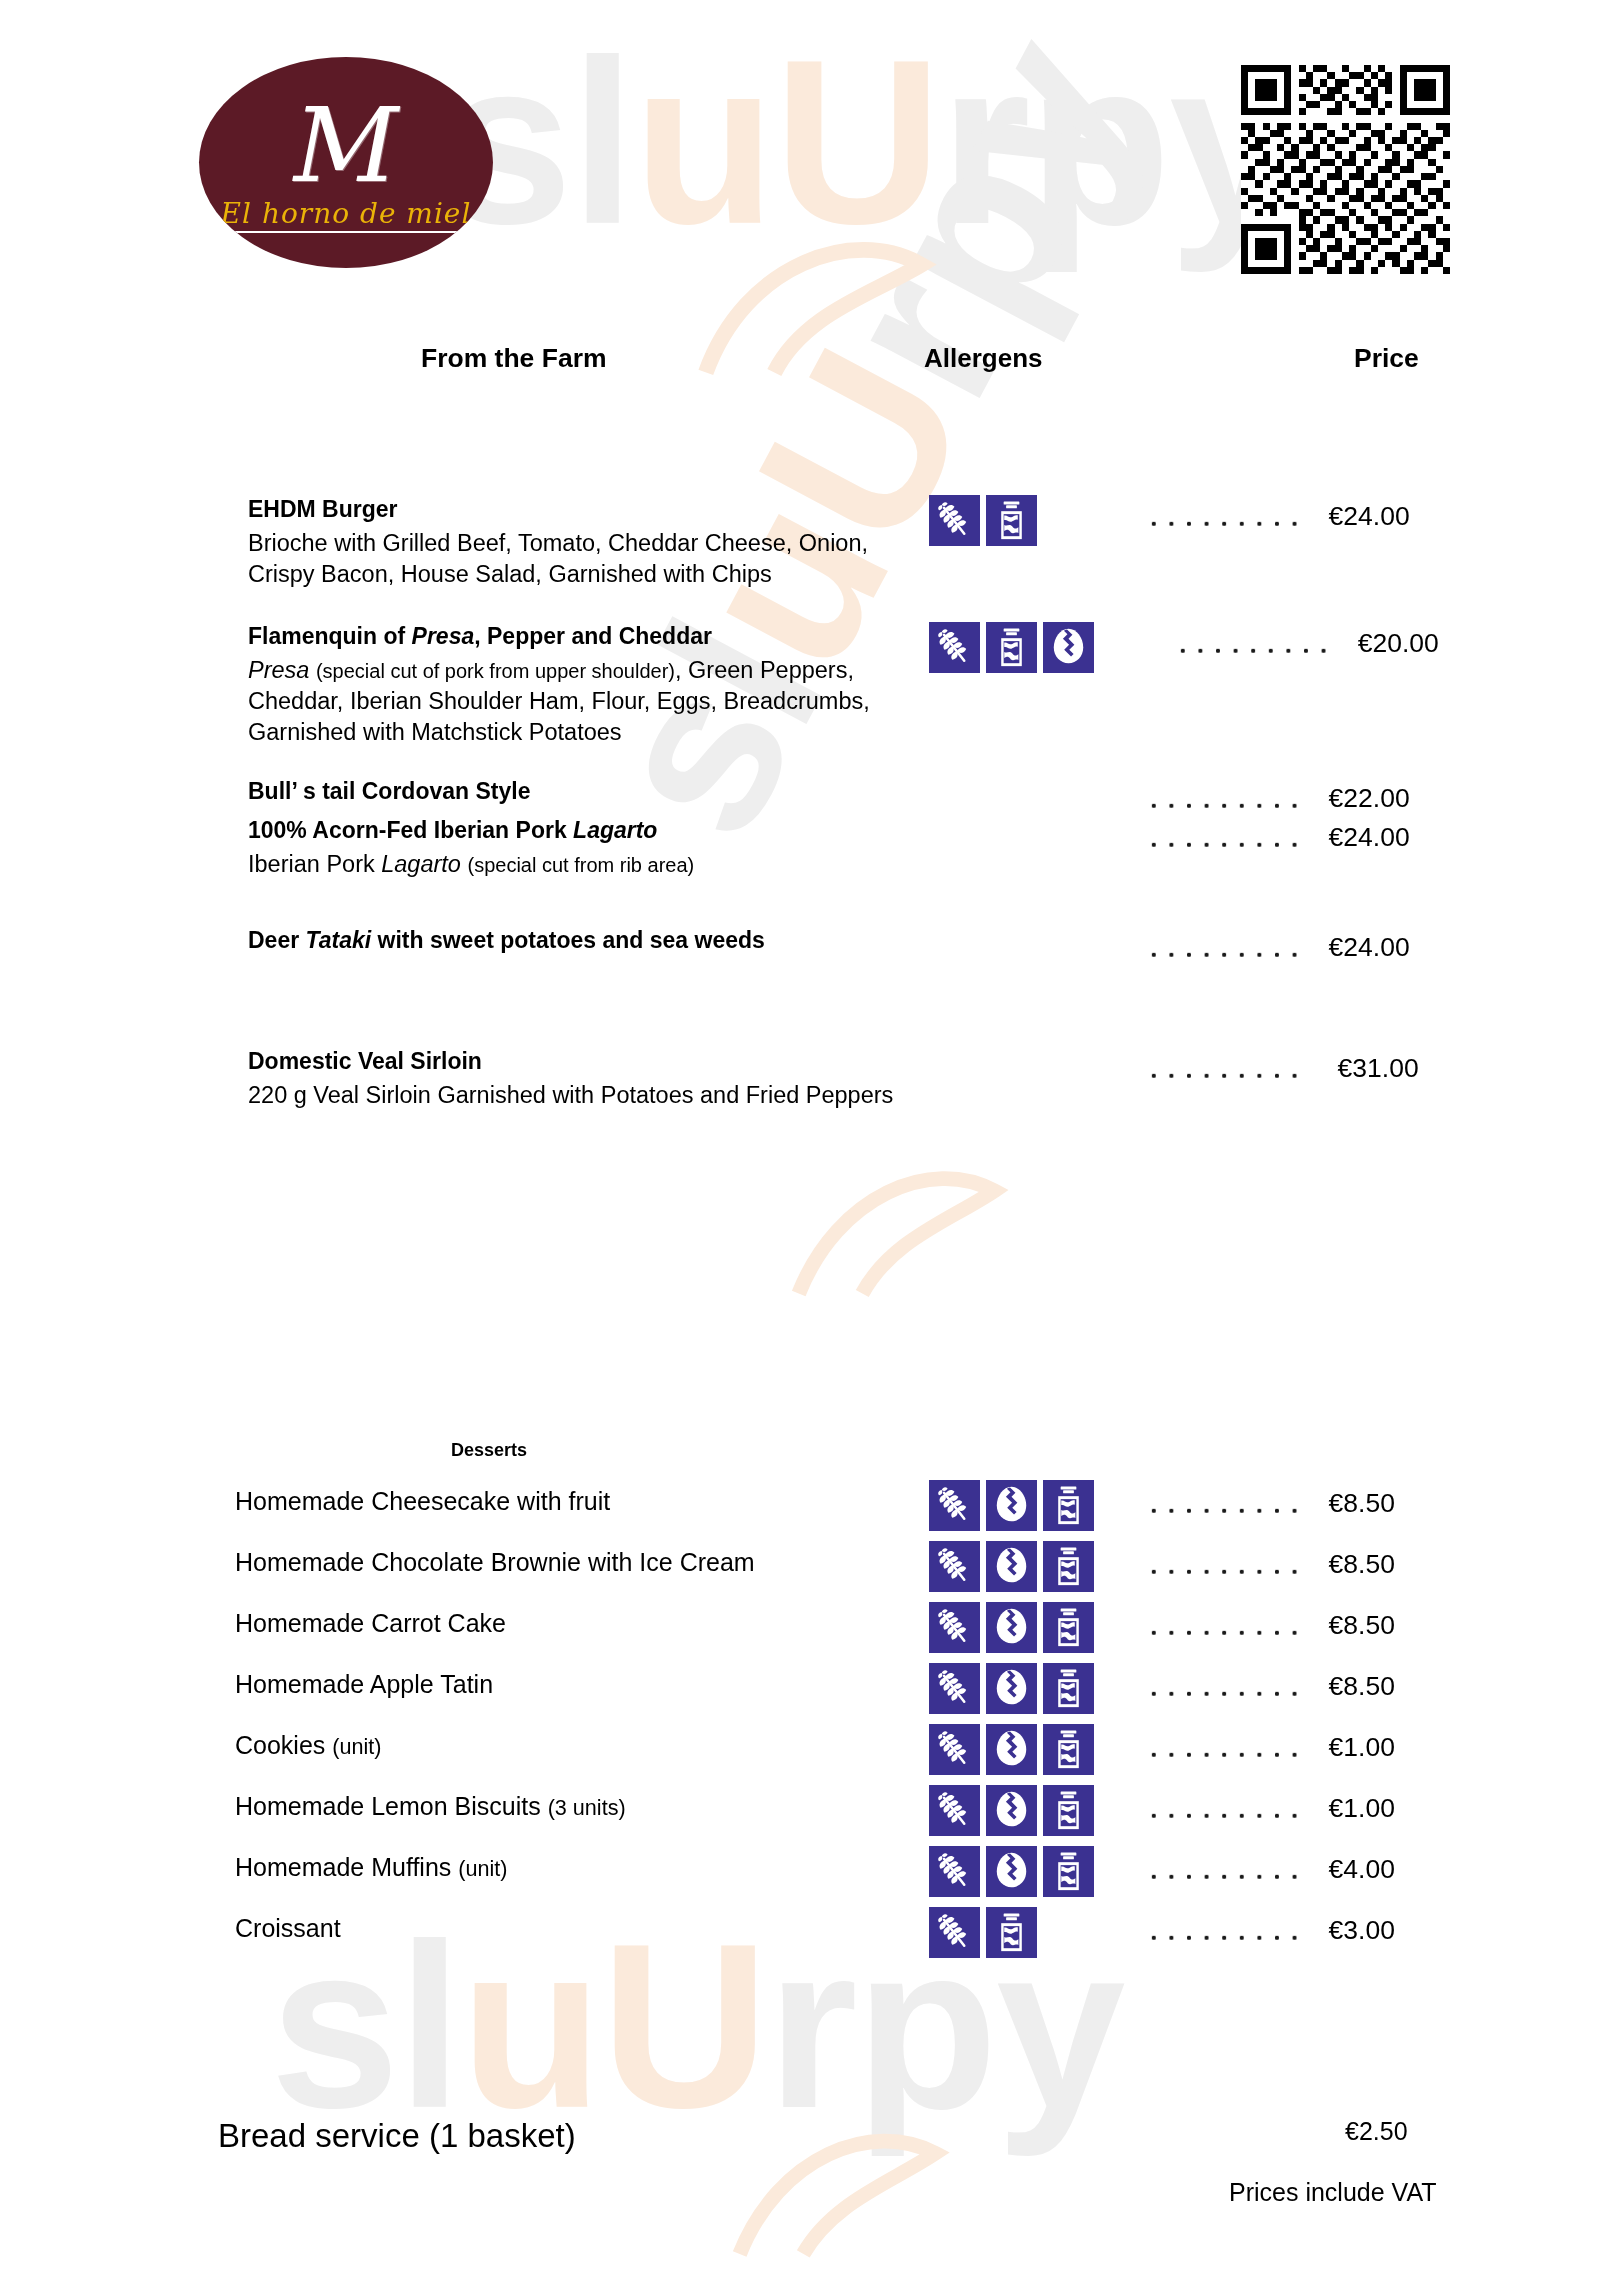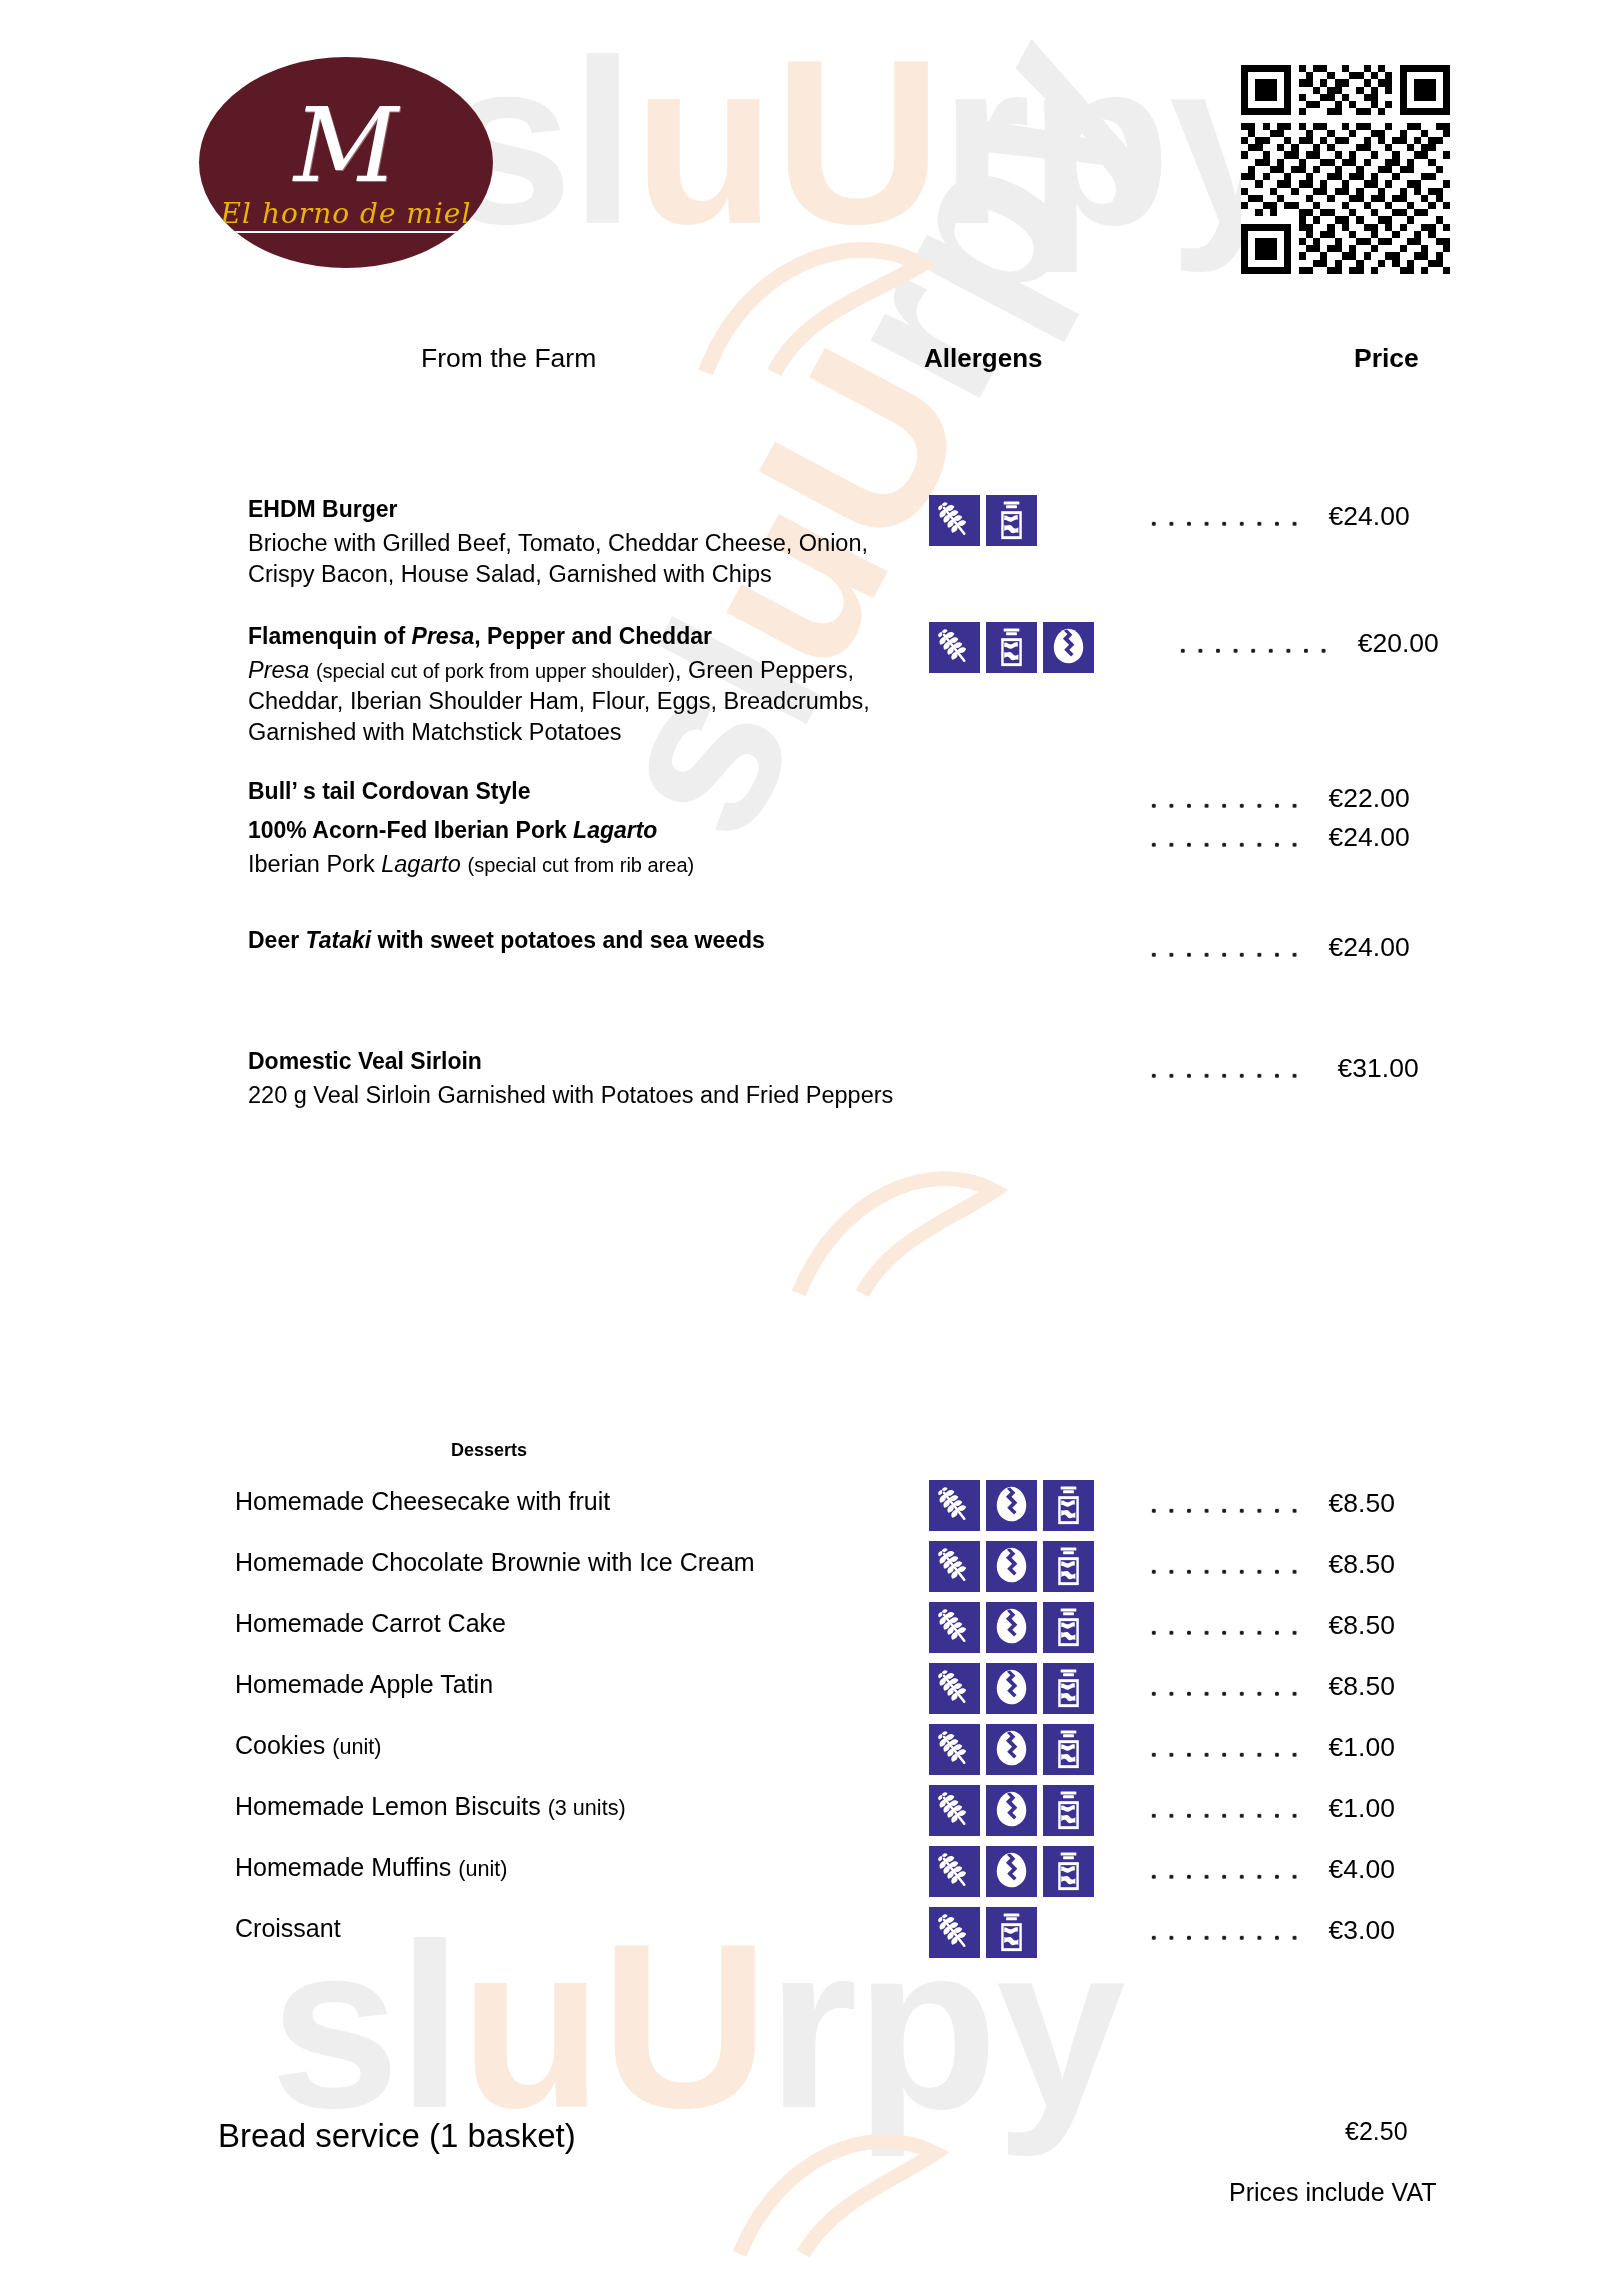--- a/index.html
+++ b/index.html
@@ -40,21 +40,21 @@
     font-family:"DejaVu Serif", serif;font-style:italic;color:#eab308;
     font-size:28px;letter-spacing:1px;margin-top:2px;white-space:nowrap;
     border-bottom:2px solid #ffffff;padding-bottom:1px;
   }
 
   .qr{position:absolute;right:171px;top:65px;width:209px;height:209px;background:#fff;}
   .qr svg{display:block;}
 
   
   .colhead{position:absolute;left:0;right:0;top:343px;height:33px;}
-  .colhead .h-farm{position:absolute;left:421px;font-weight:400;font-size:26.5px;}
+  .colhead .h-farm{position:absolute;left:421px;font-weight:700;font-size:26.5px;}
   .colhead .h-all{position:absolute;left:924px;font-weight:700;font-size:26px;}
   .colhead .h-price{position:absolute;left:1354px;font-weight:700;font-size:26.5px;}
 
   
   .items{position:absolute;left:0;top:495px;width:1621px;}
   .row{position:relative;width:1621px;}
   .txt{position:absolute;left:248px;width:647px;}
   .name{font-weight:700;font-size:23px;line-height:1.30;}
   .name em{font-style:italic;}
   .desc{font-size:23.5px;line-height:1.33;margin-top:2.9px;}

